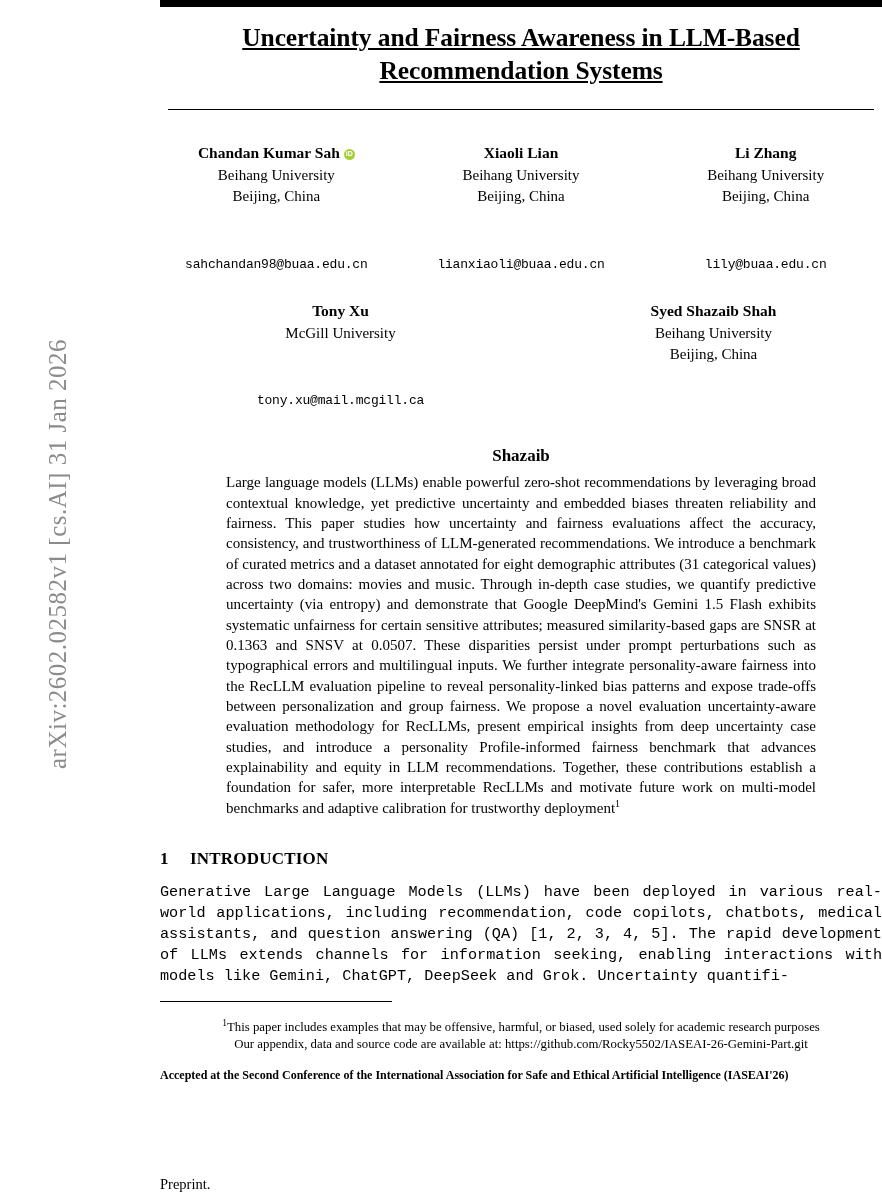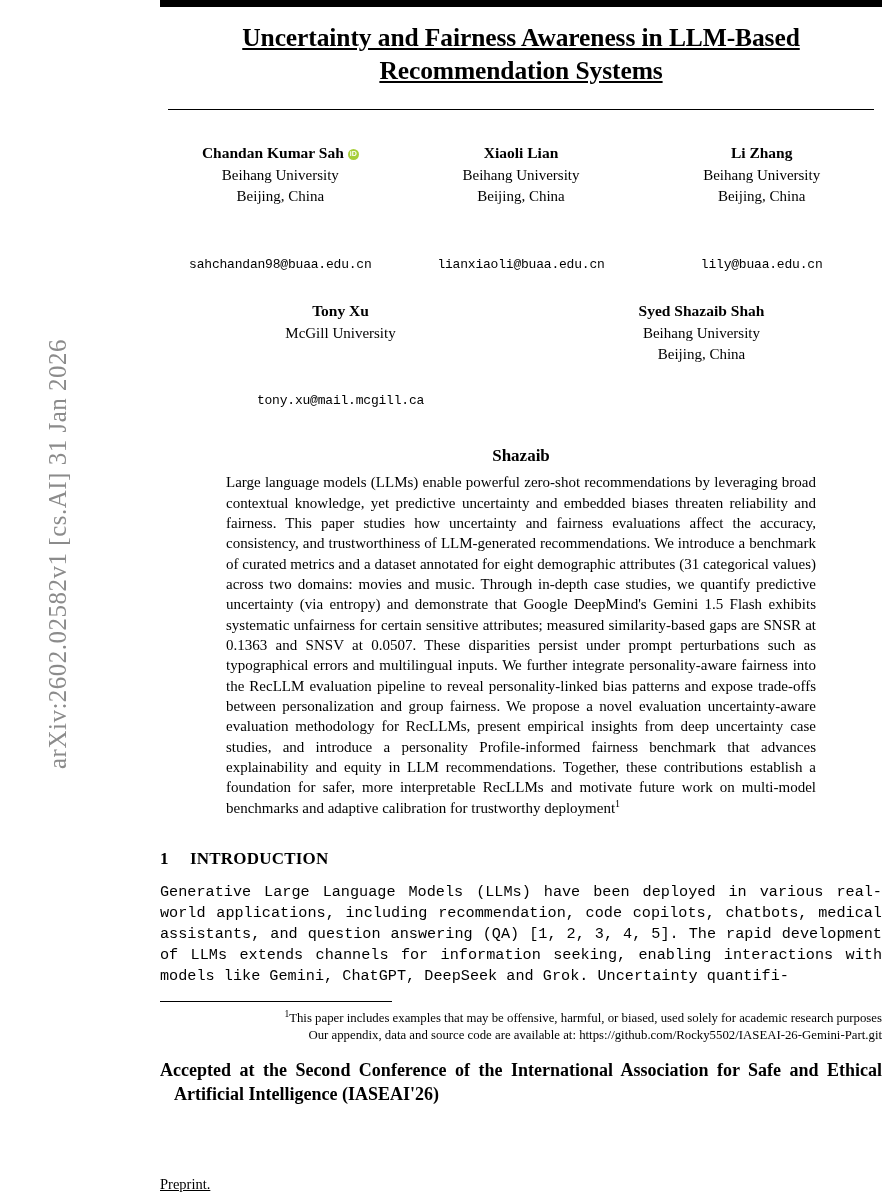--- a/index.html
+++ b/index.html
@@ -60,20 +60,21 @@
     padding: 0 6px;
     text-decoration: underline;
   }
   .rule {
     border-top: 1.6px solid #000;
     margin: 22px 8px 0 8px;
   }
   .authors-row {
     display: flex;
     margin-top: 32px;
+    gap: 12px;
   }
   .authors-row.row2 {
     margin-top: 26px;
   }
   .author {
     flex: 1;
     text-align: center;
     line-height: 1.42;
   }
   .author .name {
@@ -152,44 +153,43 @@
     text-align: justify;
     hyphens: auto;
     font-family: Liberation Mono, monospace;
   }
   .foot-rule {
     margin-top: 14px;
     width: 232px;
     border-top: 1.1px solid #000;
   }
   .footnote {
-    margin-top: 6px;
+    margin-top: 15px;
     font-size: 12.8px;
     line-height: 1.33;
-    text-align: right;
+    text-align: center;
   }
   .footnote .fn-mark {
     font-size: 9.5px;
     vertical-align: super;
   }
   .accepted {
     margin-top: 14px;
-    font-size: 18px;
+    font-size: 12px;
     font-weight: bold;
     line-height: 1.35;
     text-align: justify;
     padding-left: 14px;
     text-indent: -14px;
   }
   .preprint {
     position: absolute;
     left: 0;
     top: 1176px;
     font-size: 14.5px;
-    text-decoration: underline;
   }
 </style>
 </head>
 <body>
 
 <div class="page">
 
   <div class="topbar"></div>
 
   <div class="arxiv-stamp">arXiv:2602.02582v1  [cs.AI]  31 Jan 2026</div>

